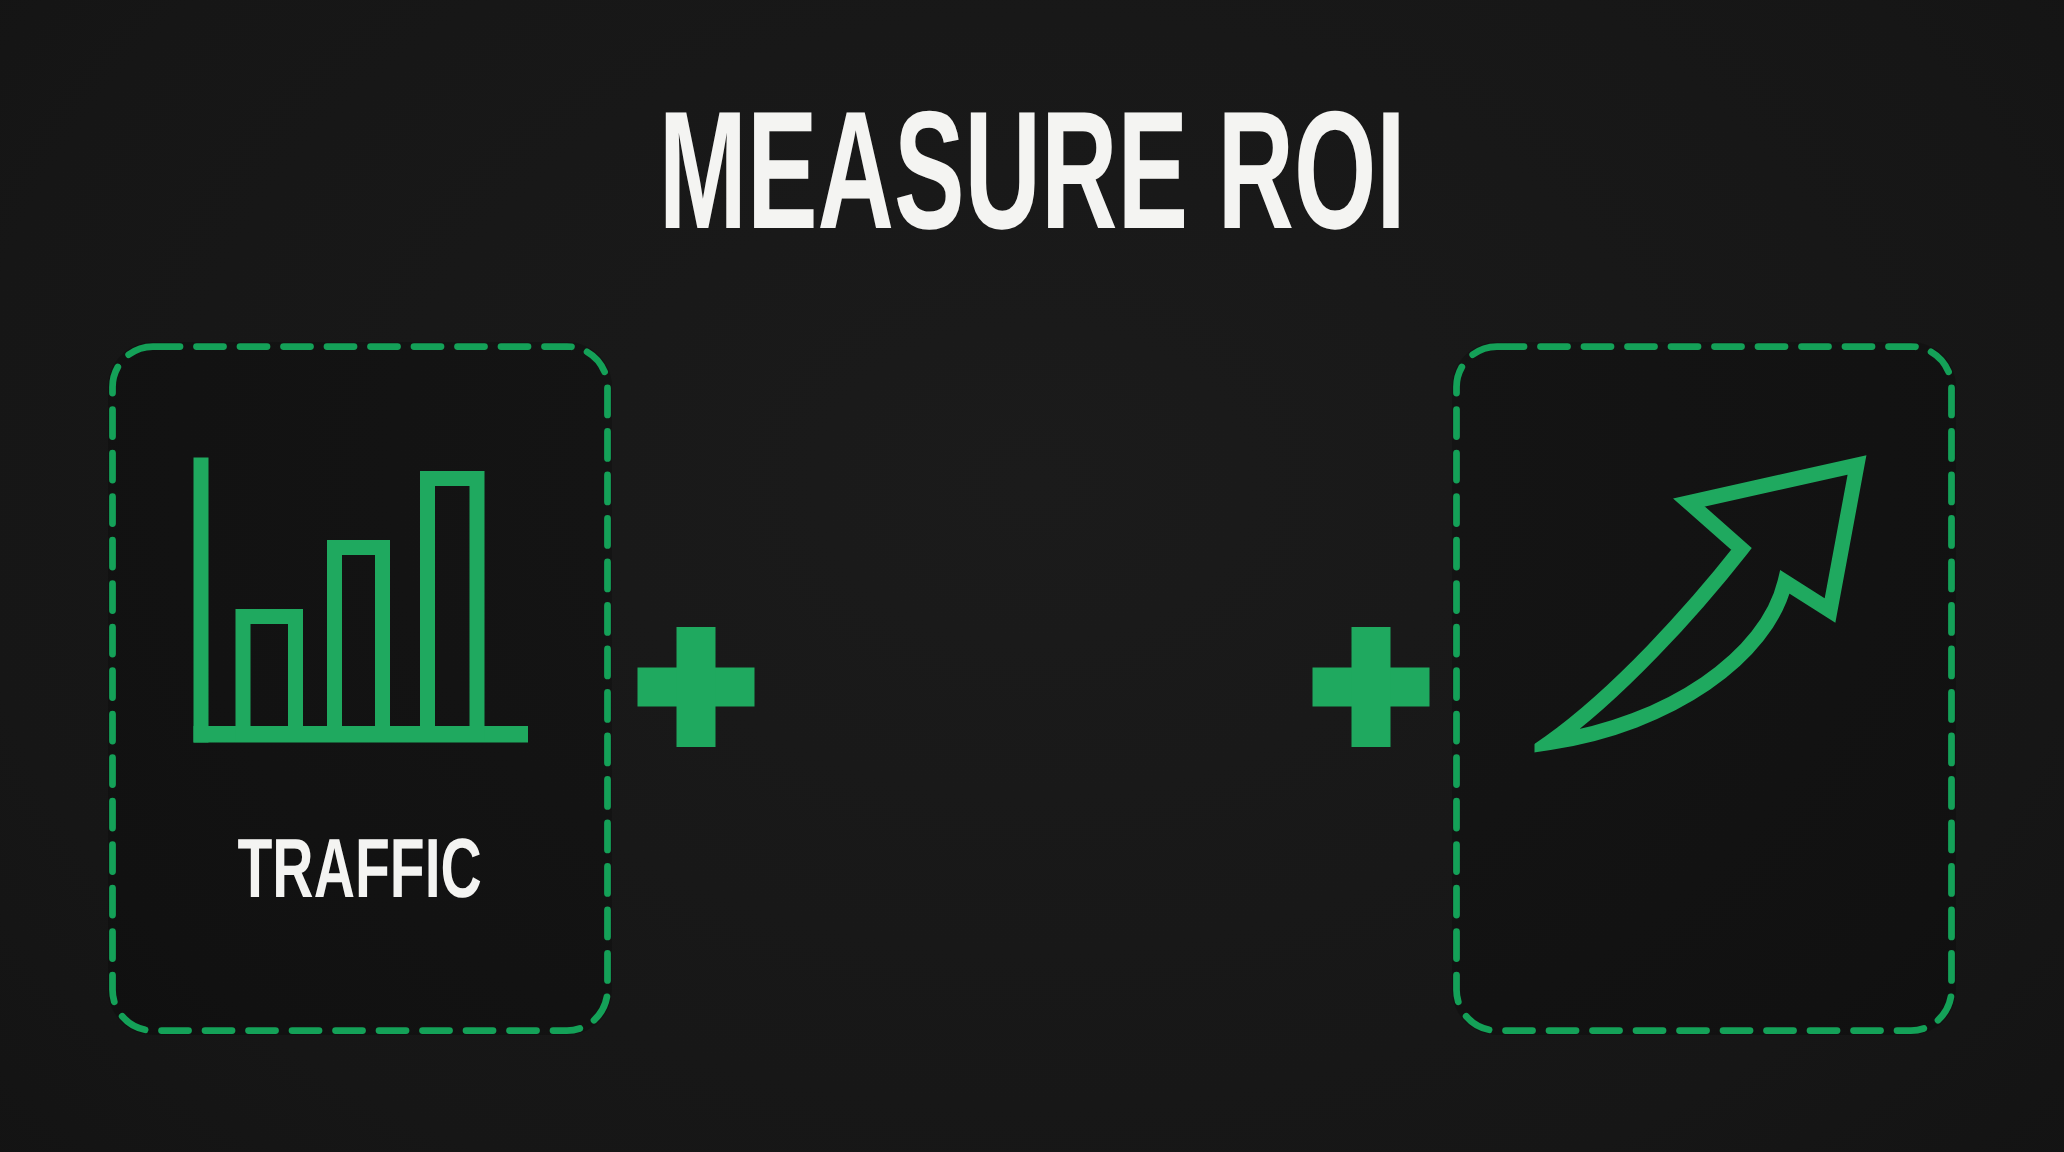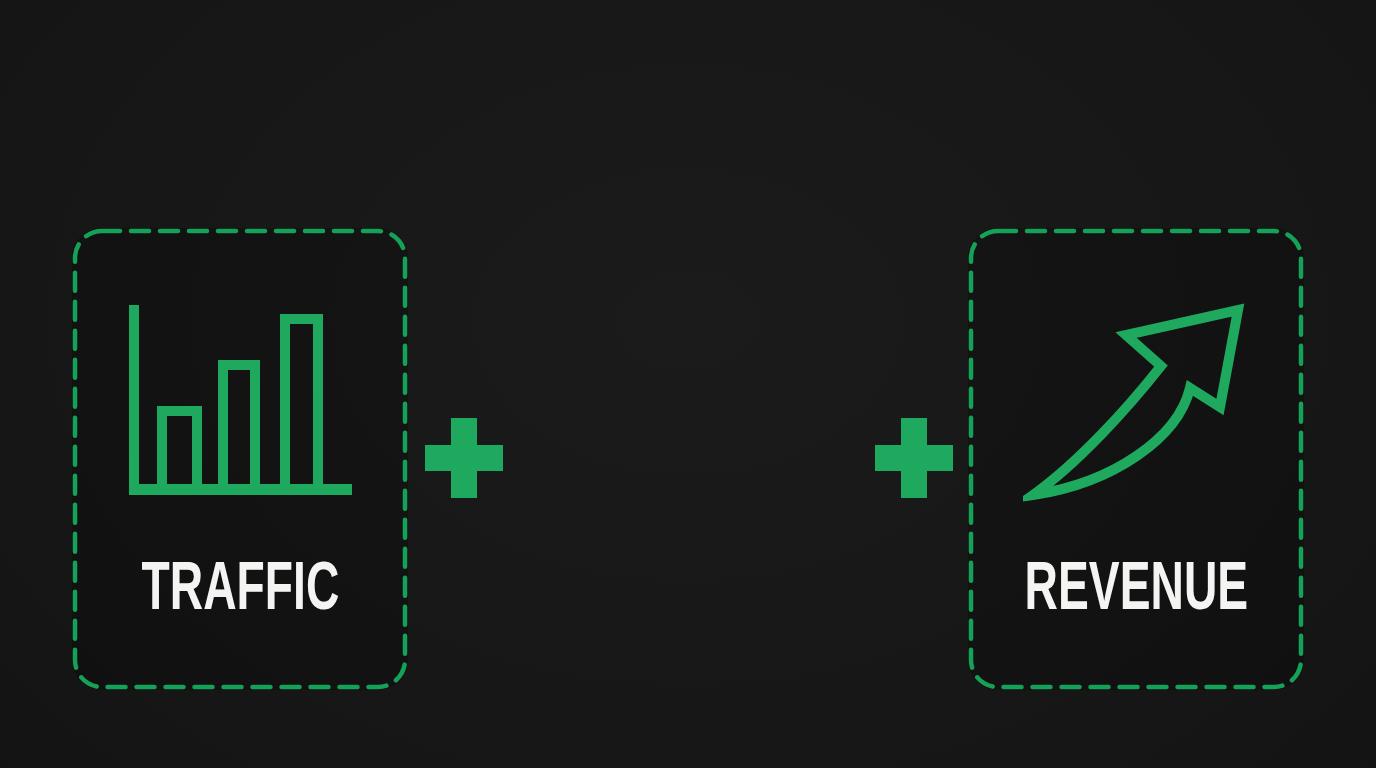--- a/index.html
+++ b/index.html
@@ -45,37 +45,38 @@
   }
   .icon-svg{position:absolute;}
   .icon-bars{left:56px;top:72px;width:224px;height:199px;}
   .icon-target{left:67px;top:75px;width:200px;height:200px;}
   .icon-arrow{left:55px;top:70px;width:230px;height:210px;}
   .icon-stroke{fill:none;stroke:var(--accent-green);}
   .icon-fill{fill:var(--accent-green);}
   .card-label{
     position:absolute;left:0;top:323px;width:100%;
     text-align:center;
-    font-size:68px;line-height:1;font-weight:700;
+    font-size:56px;line-height:1;font-weight:700;
     color:var(--text-white);
     white-space:nowrap;
   }
   
   .plus{position:absolute;top:418px;width:78px;height:80px;}
   .plus-1{left:425px;}
   .plus-2{left:875px;}
   .plus .bar{position:absolute;background:var(--accent-green);display:block;}
   .plus .bar.h{left:0;top:27px;width:78px;height:26px;}
   .plus .bar.v{left:26px;top:0;width:26px;height:80px;}
 </style>
 </head>
 <body>
 
 <div class="canvas">
 
+  <h1 class="title"><span class="squeeze">MEASURE ROI</span></h1>
 
   <section class="card card-1">
     <svg class="border-svg" viewBox="0 0 336 462" aria-hidden="true">
       <rect x="3" y="3" width="330" height="456" rx="27"></rect>
     </svg>
     <svg class="icon-svg icon-bars" viewBox="0 0 224 199" aria-hidden="true">
       <rect class="icon-fill" x="1" y="5" width="10" height="190"></rect>
       <rect class="icon-fill" x="1" y="184" width="223" height="11"></rect>
       <rect class="icon-stroke" stroke-width="10" x="34" y="111" width="35" height="78"></rect>
       <rect class="icon-stroke" stroke-width="10" x="95" y="65" width="32" height="124"></rect>
@@ -95,16 +96,15 @@
     <span class="bar v"></span>
   </div>
 
   <section class="card card-3">
     <svg class="border-svg" viewBox="0 0 336 462" aria-hidden="true">
       <rect x="3" y="3" width="330" height="456" rx="27"></rect>
     </svg>
     <svg class="icon-svg icon-arrow" viewBox="0 0 230 210" aria-hidden="true">
       <path class="icon-stroke" stroke-width="10" stroke-miterlimit="10" d="M 215,12 L 197,109 L 167,90 C 155,140 90,185 10,197 C 55,165 105,110 138,68 L 103,37 Z"></path>
     </svg>
-    <div class="card-label"><span class="squeeze lbl">REVENUE</span></div>
   </section>
 
 </div>
 
 </body></html>

